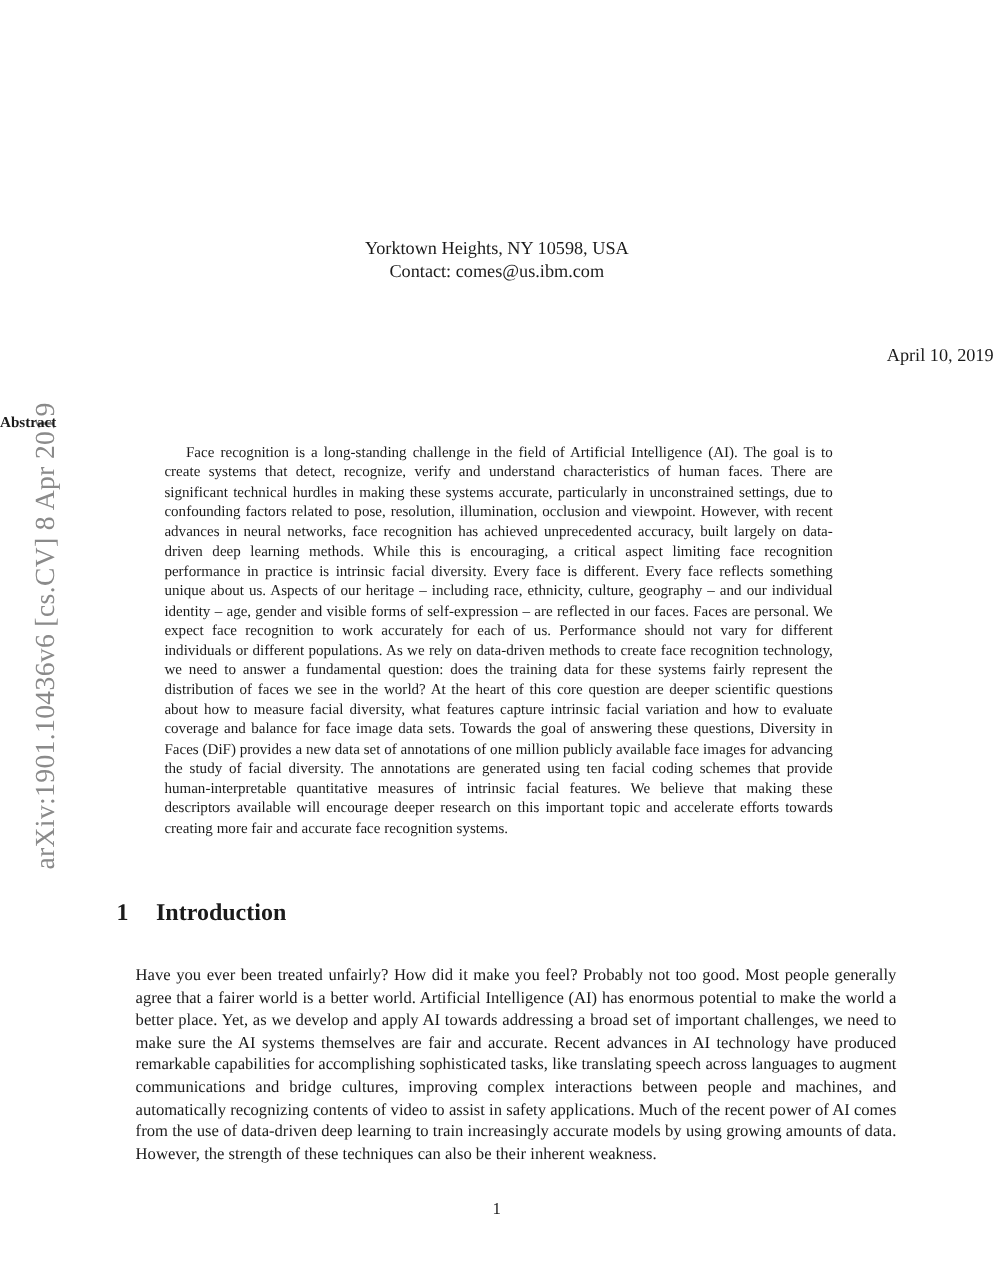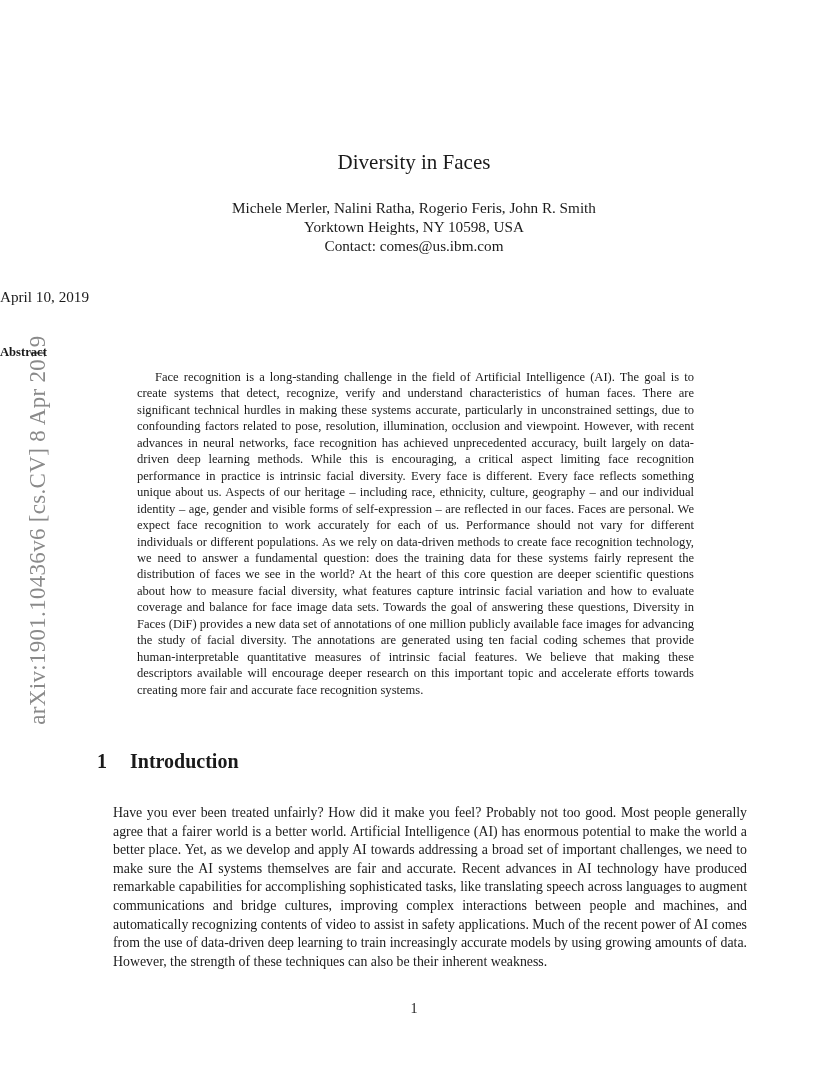--- a/index.html
+++ b/index.html
@@ -49,21 +49,21 @@
       text-align: center;
       font-family: "Liberation Serif", serif;
       font-size: 15.2px;
       line-height: 18.8px;
     }
     .authors-block div { white-space: nowrap; }
     .date {
       position: absolute;
       left: 0; right: 0;
       top: 288px;
-      text-align: left;
+      text-align: right;
       font-family: "Liberation Serif", serif;
       font-size: 15.2px;
     }
     .abstract-heading {
       position: absolute;
       left: 0; right: 0;
       top: 345px;
       font-family: "Liberation Serif", serif;
       font-weight: bold;
       font-size: 12.6px;
@@ -113,24 +113,22 @@
     }
     .ital { }
   </style>
 </head>
 <body>
 
 <div class="page">
 
   <div class="arxiv-stamp">arXiv:1901.10436v6  [cs.CV]  8 Apr 2019</div>
 
-  <div class="title">Diversity in Faces</div>
 
   <div class="authors-block">
-    <div>Michele Merler, Nalini Ratha, Rogerio Feris, John R. Smith</div>
     <div>Yorktown Heights, NY 10598, USA</div>
     <div>Contact: comes@us.ibm.com</div>
   </div>
 
   <div class="date">April 10, 2019</div>
 
   <div class="abstract-heading">Abstract</div>
 
   <p class="abstract-body"><span>Face recognition is a long-standing challenge in the field of Artificial Intelligence (AI). The goal is to create systems that detect, recognize, verify and understand characteristics of human faces. There are significant technical hurdles in making these systems accurate, particularly in unconstrained settings, due to confounding factors related to pose, resolution, illumination, occlusion and viewpoint. However, with recent advances in neural networks, face recognition has achieved unprecedented accuracy, built largely on data-driven deep learning methods. While this is encouraging, a critical aspect limiting face recognition performance in practice is intrinsic facial diversity. Every face is different. Every face reflects something unique about us. Aspects of our heritage – including race, ethnicity, culture, geography – and our individual identity – age, gender and visible forms of self-expression – are reflected in our faces. Faces are personal. We expect face recognition to work accurately for each of us. Performance should not vary for different individuals or different populations. As we rely on data-driven methods to create face recognition technology, we need to answer a fundamental question: does the training data for these systems fairly represent the distribution of faces we see in the world? At the heart of this core question are deeper scientific questions about how to measure facial diversity, what features capture intrinsic facial variation and how to evaluate coverage and balance for face image data sets. Towards the goal of answering these questions, Diversity in Faces (</span><span class="ital">DiF</span><span>) provides a new data set of annotations of one million publicly available face images for advancing the study of facial diversity. The annotations are generated using ten facial coding schemes that provide human-interpretable quantitative measures of intrinsic facial features. We believe that making these descriptors available will encourage deeper research on this important topic and accelerate efforts towards creating more fair and accurate face recognition systems.</span></p>
 

